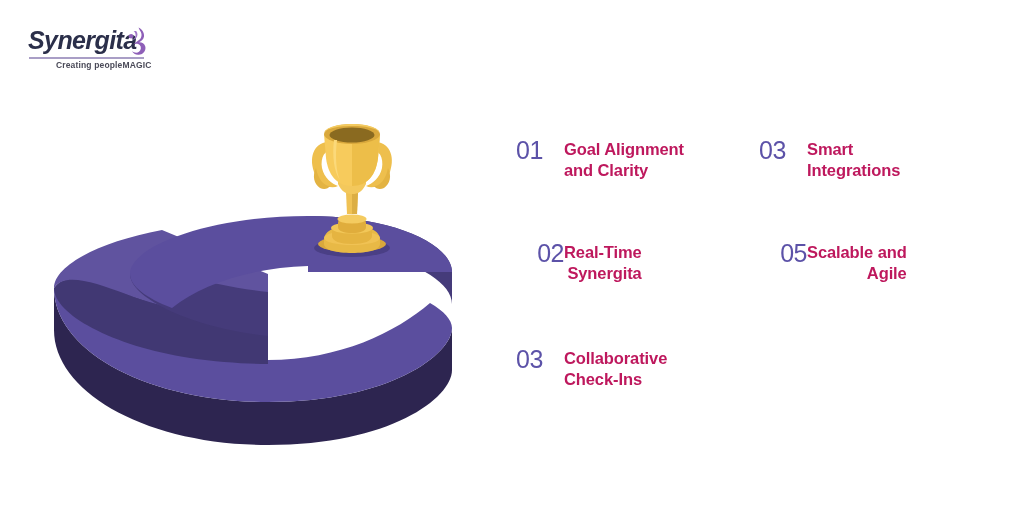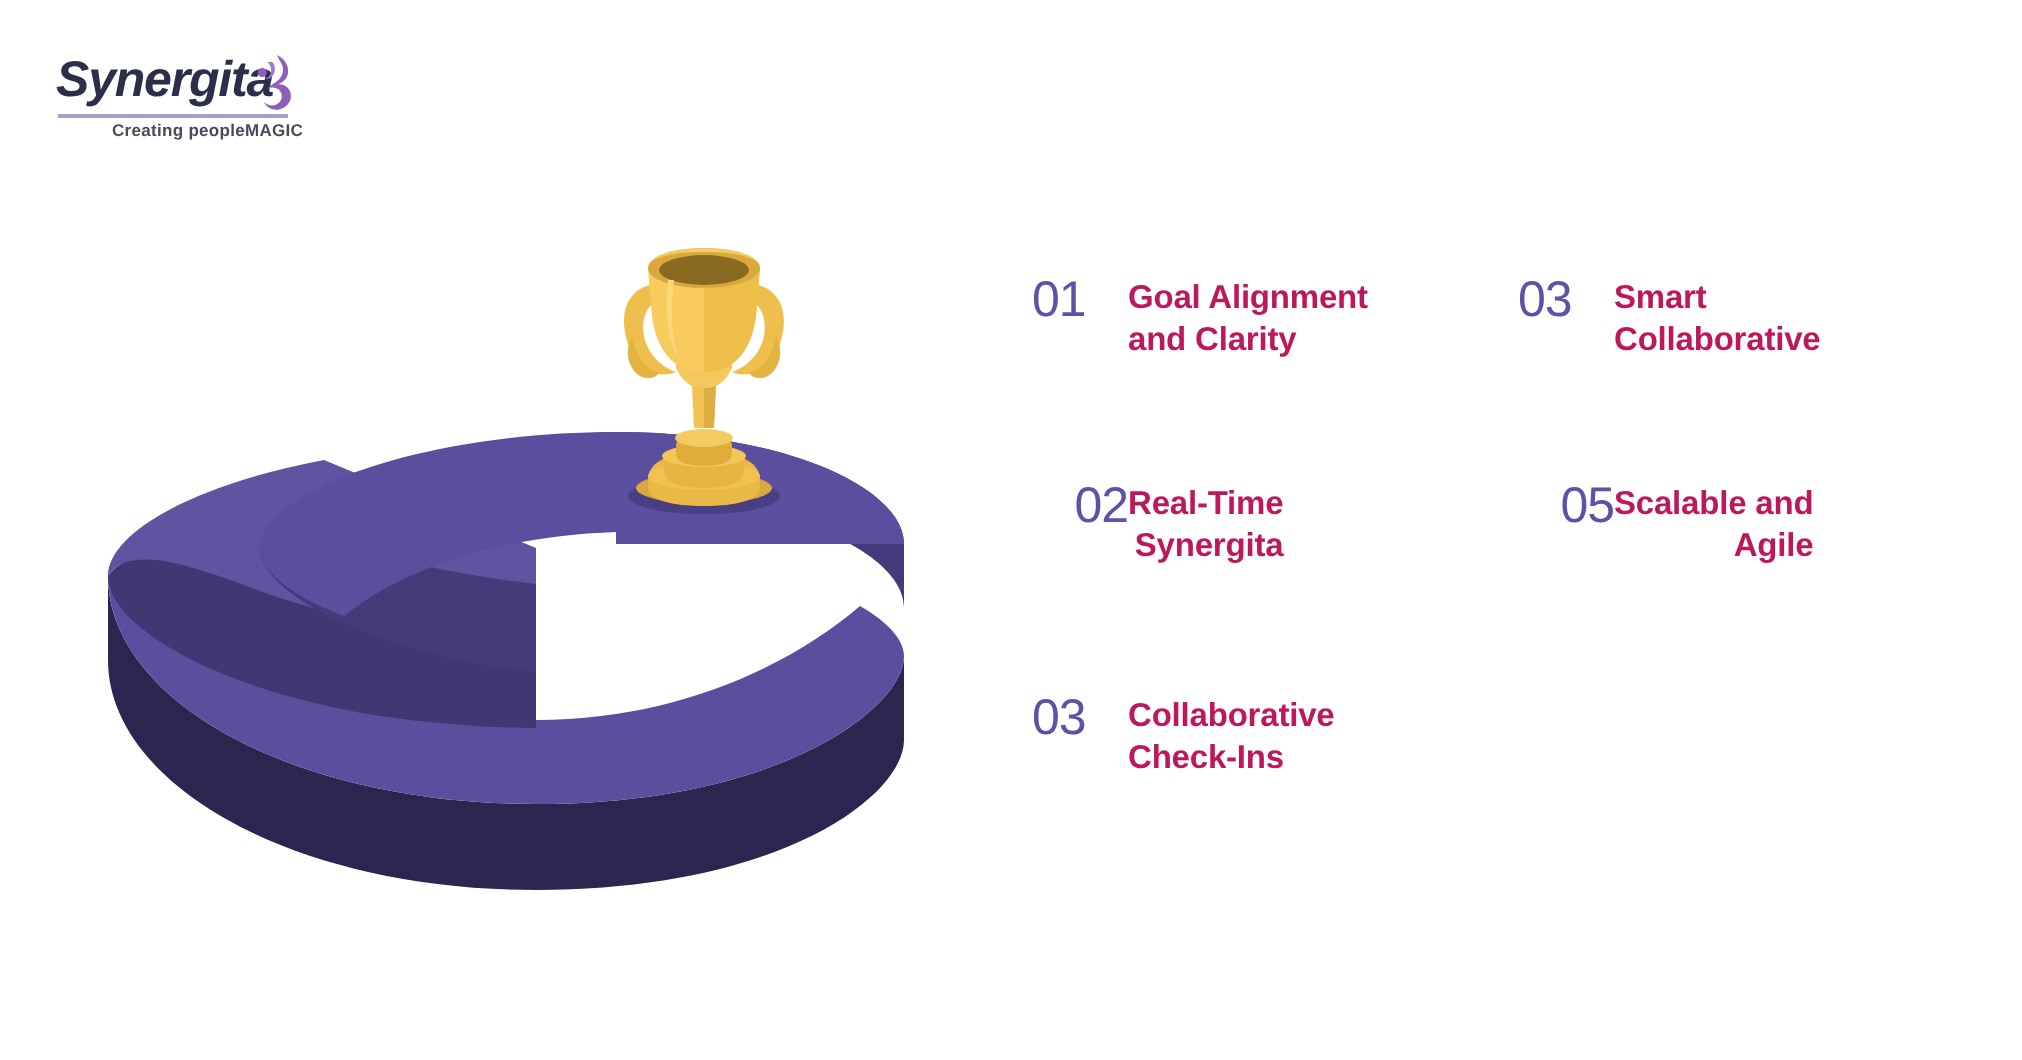--- a/index.html
+++ b/index.html
@@ -527,21 +527,21 @@
 Check-Ins</span>
     </div>
 
   </div>
 
   <div class="feature-col" id="feature-col-right">
 
     <div class="feature-item slot-0">
       <span class="feature-number">03</span>
       <span class="feature-title">Smart
-Collaborative</span>
+Integrations</span>
     </div>
 
     <div class="feature-item slot-1">
       <span class="feature-number">05</span>
       <span class="feature-title">Scalable and
 Agile</span>
     </div>
 
   </div>
 

